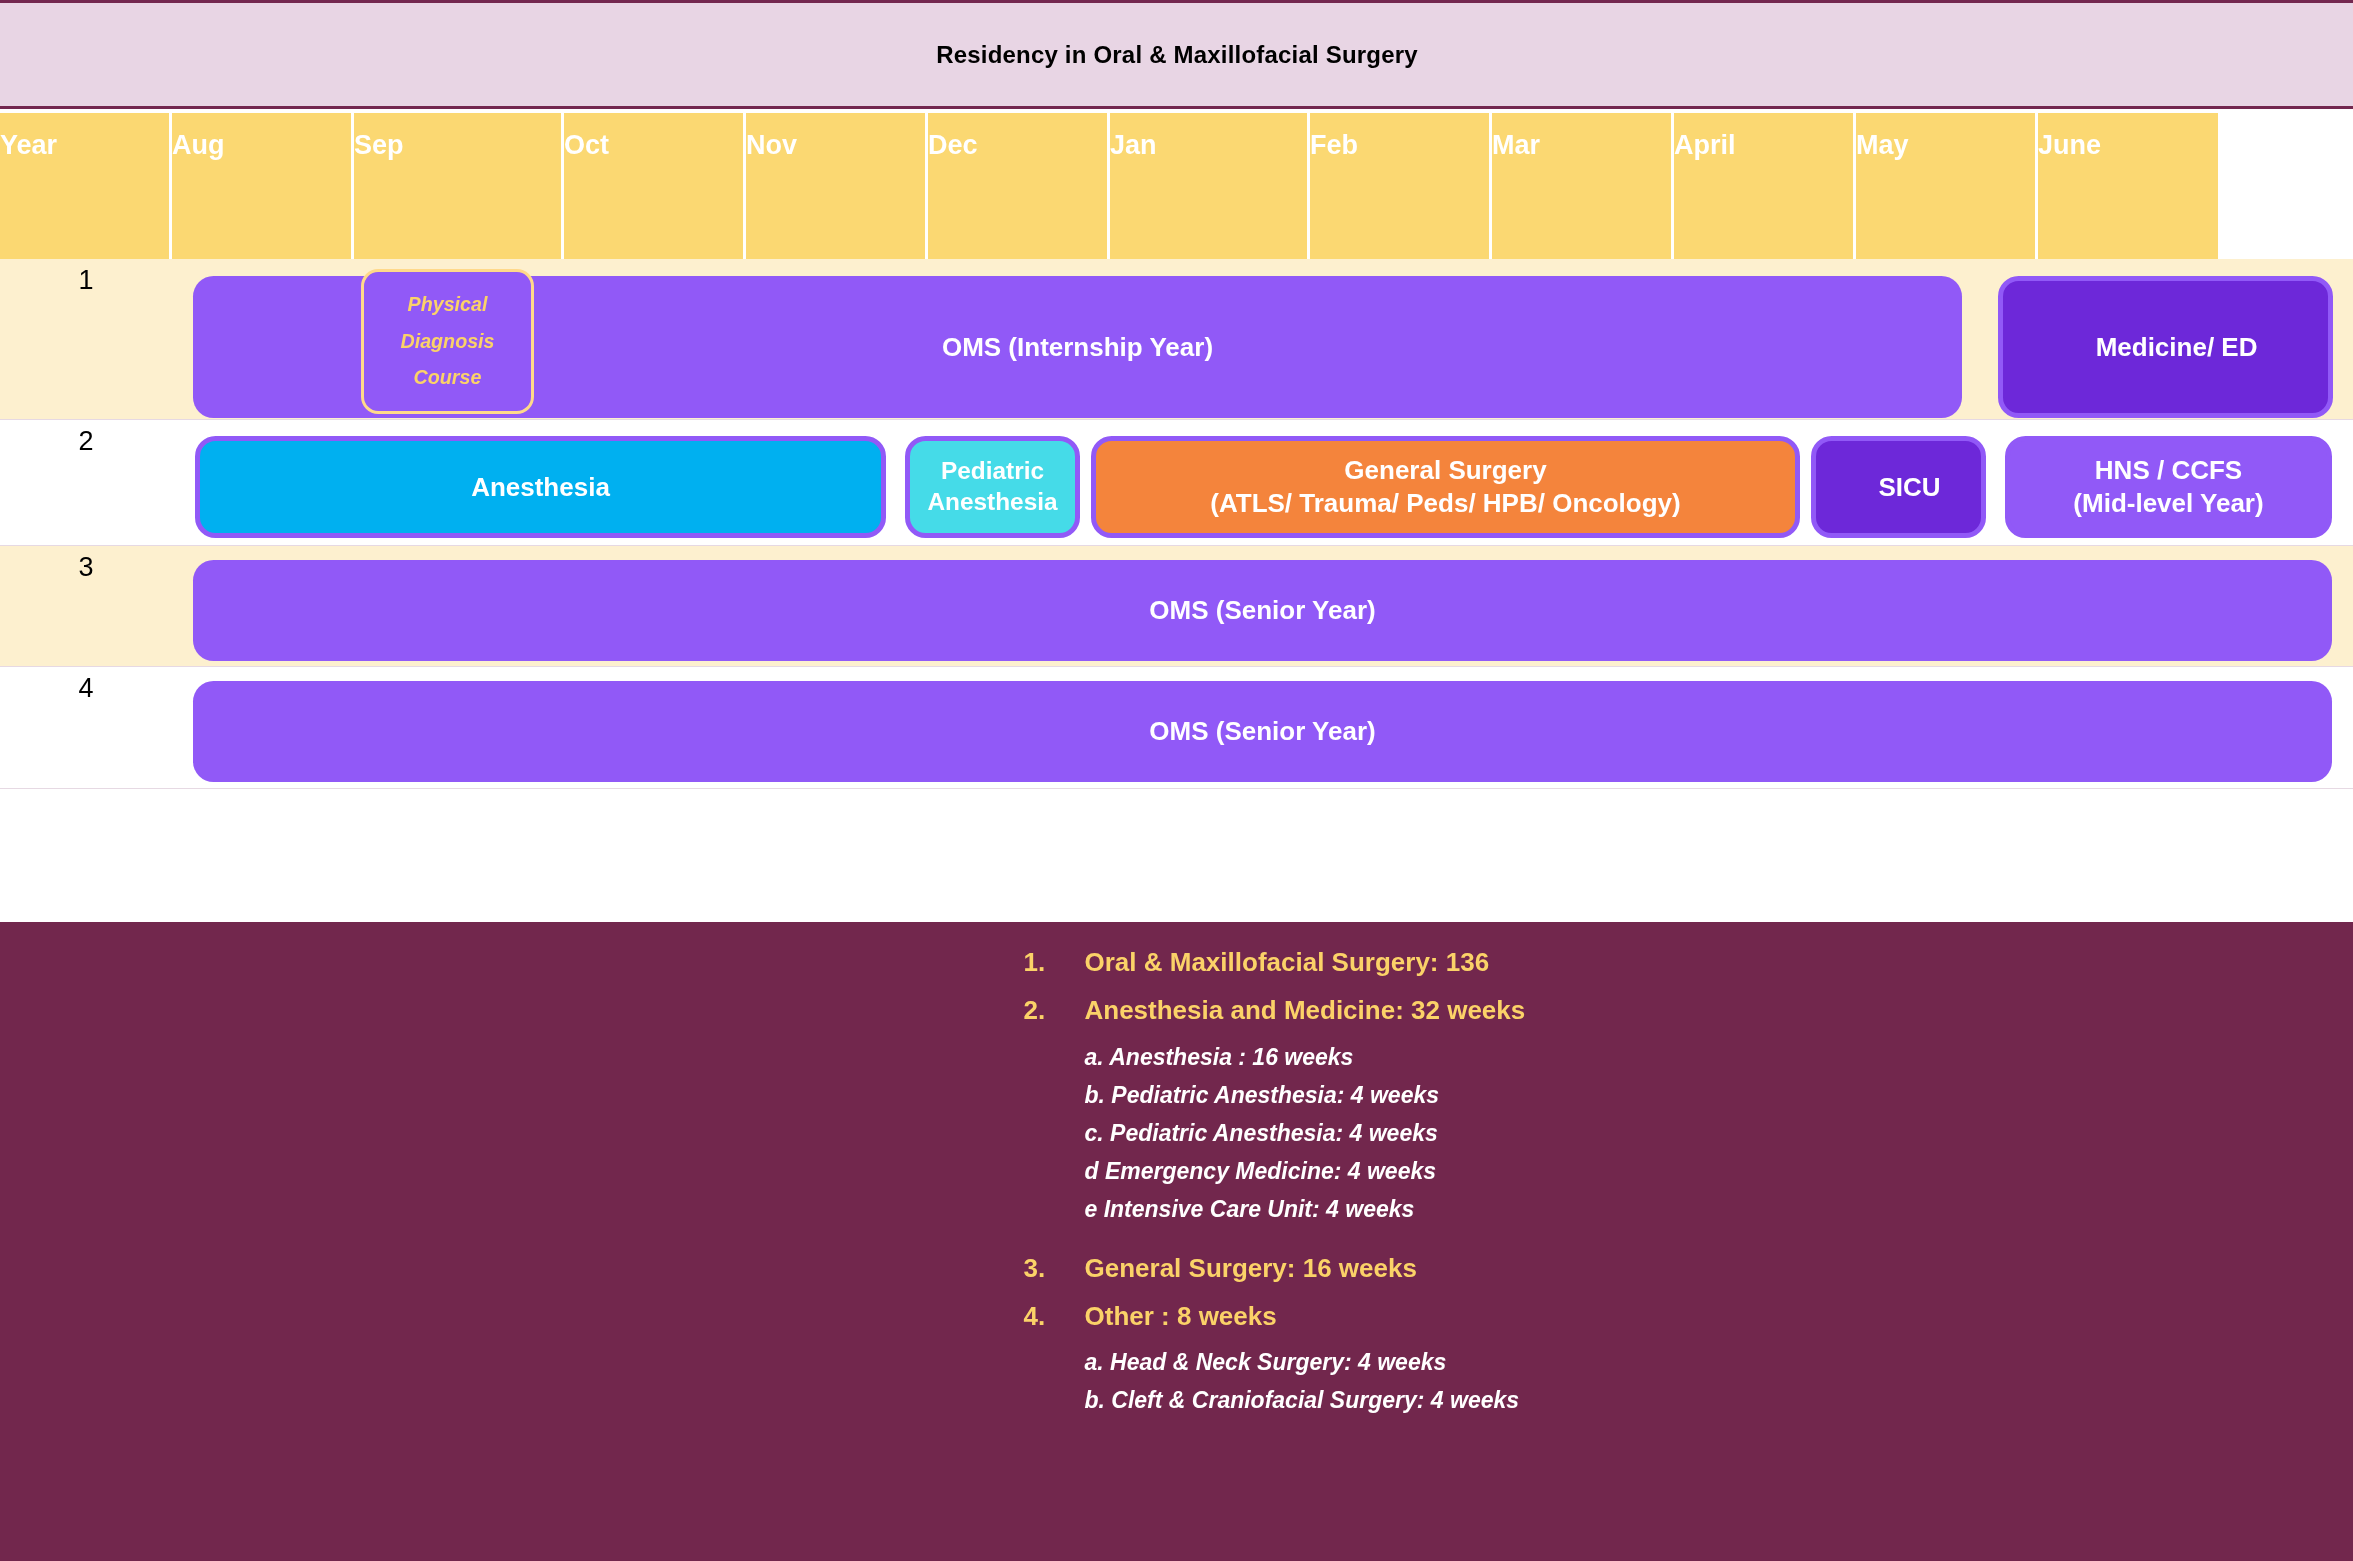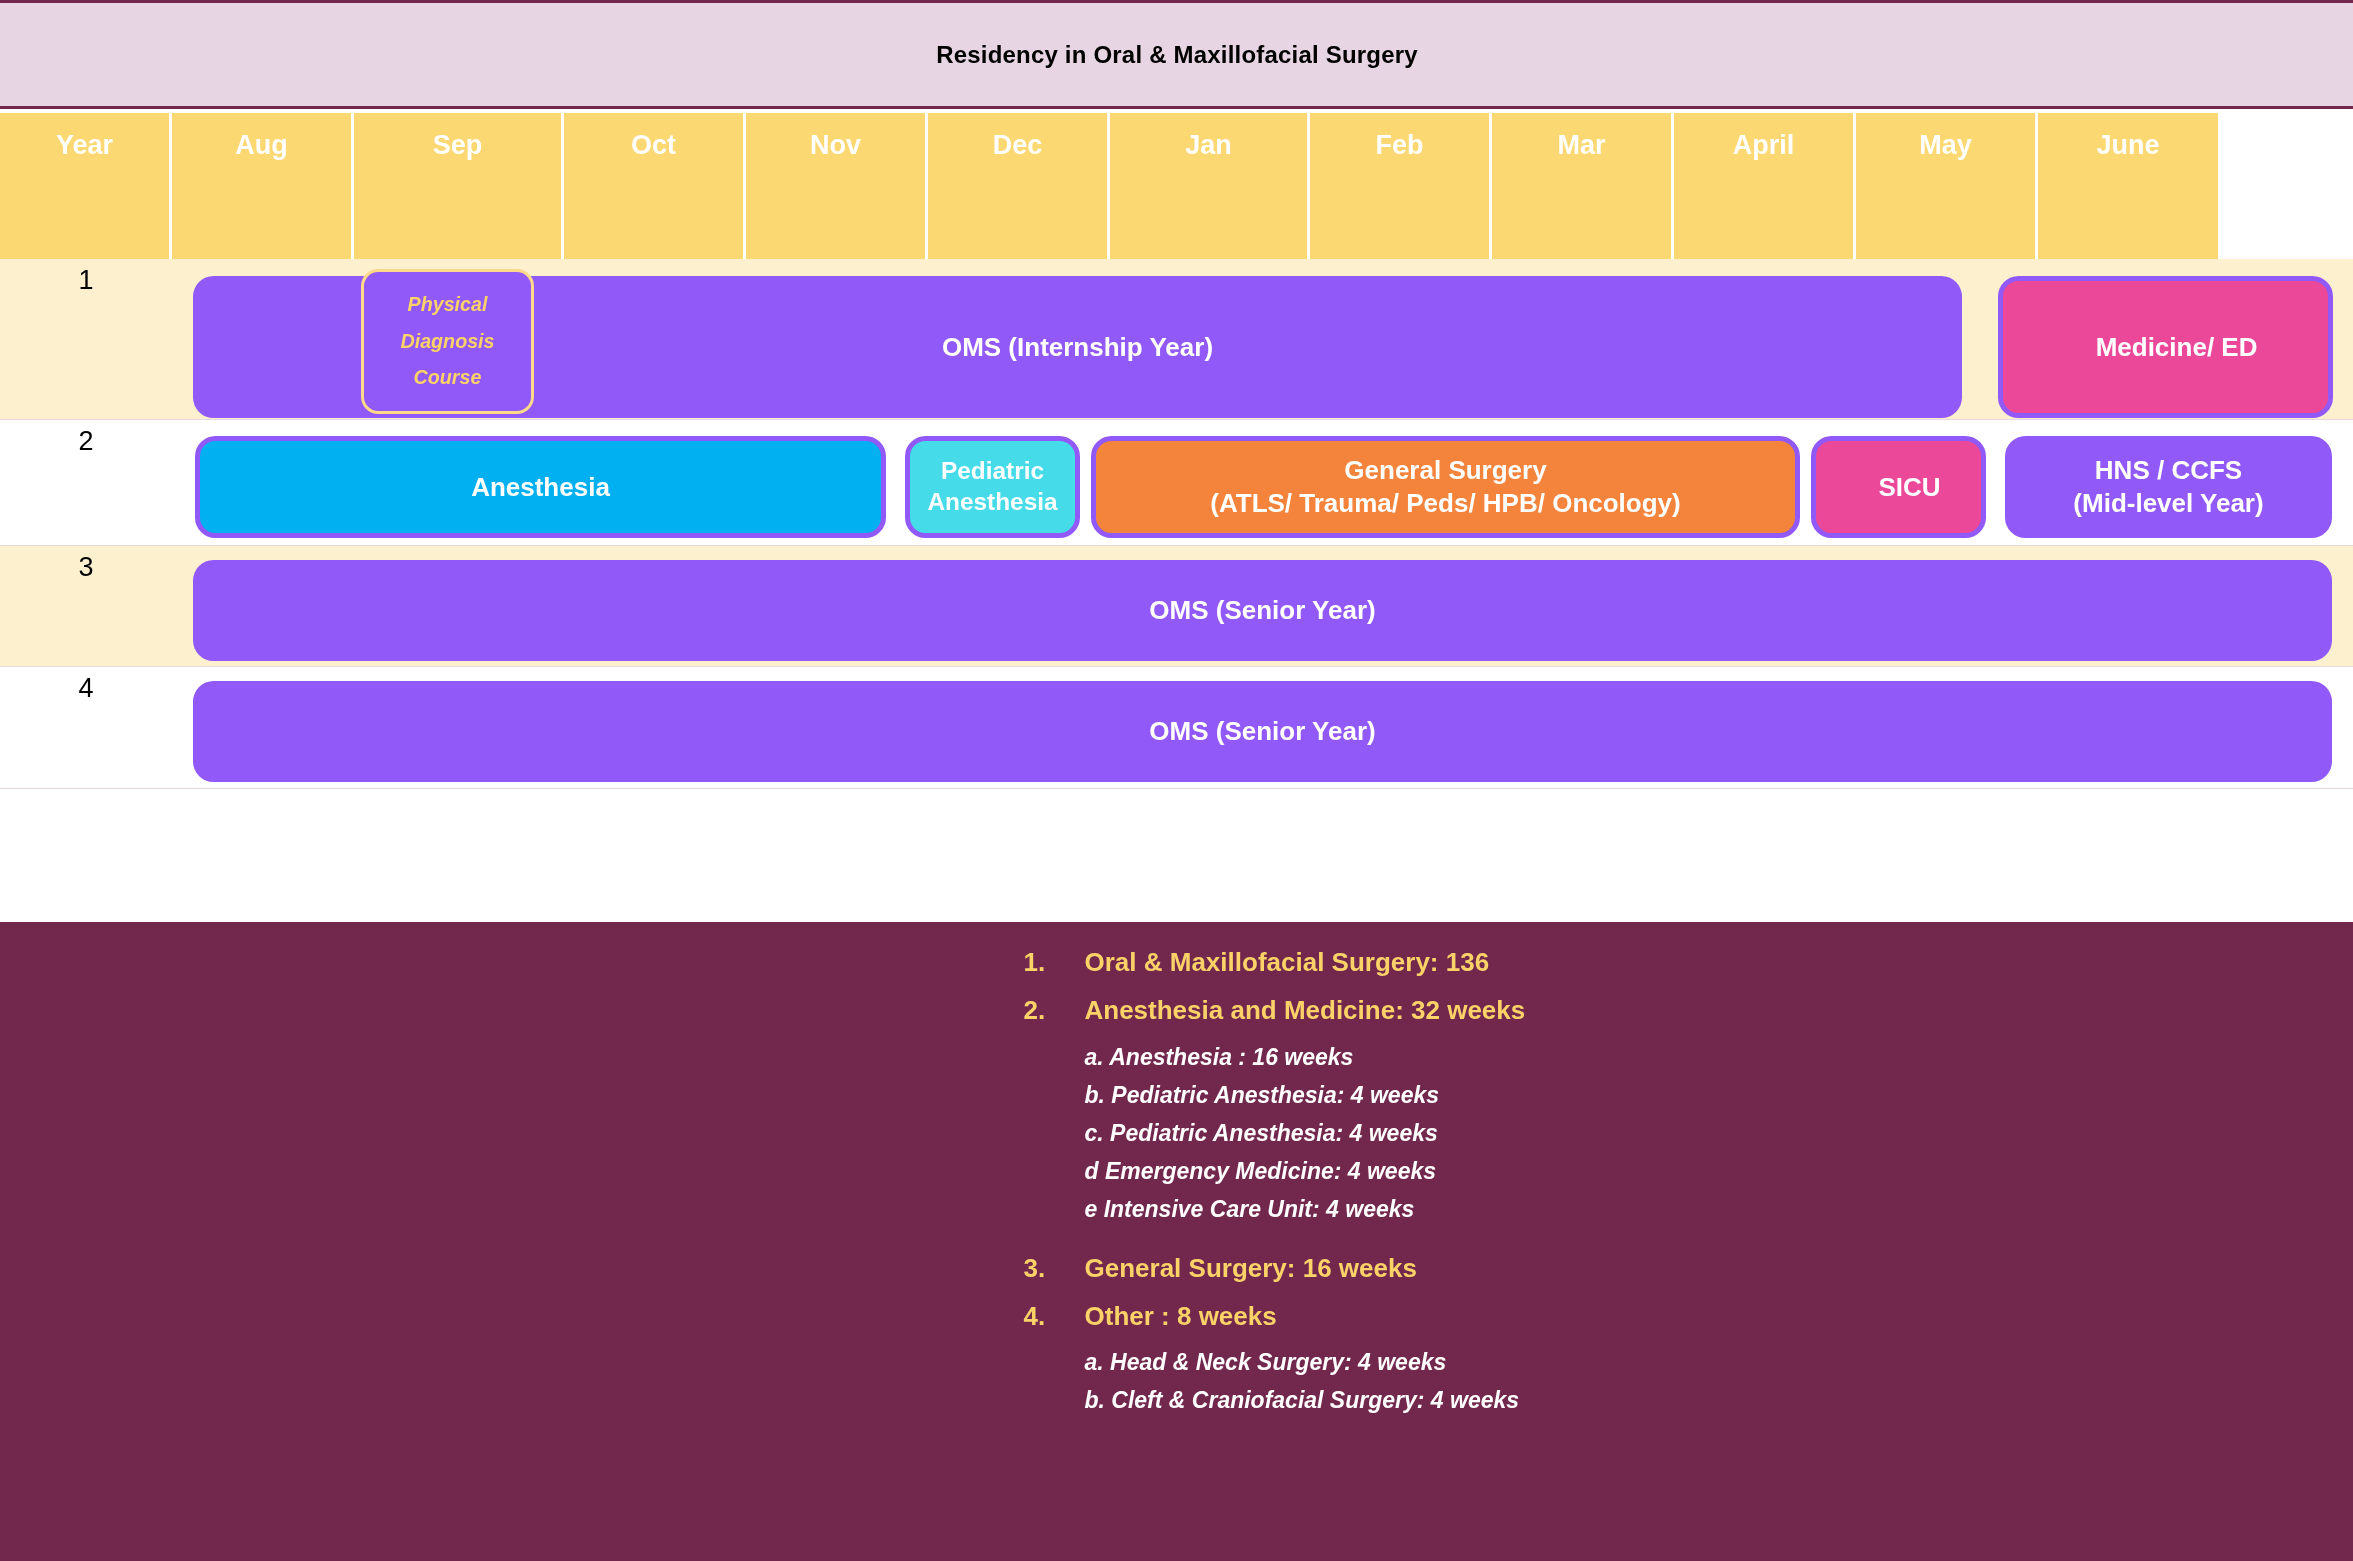--- a/index.html
+++ b/index.html
@@ -53,21 +53,21 @@
     width: 2354px;
     height: 147px;
     display: flex;
   }
   .month-cell {
     background: #fbd872;
     border-right: 3.2px solid #ffffff;
     box-sizing: border-box;
     padding-top: 17.3px;
     display: flex;
-    justify-content: center;
+    justify-content: flex-start;
     align-items: flex-start;
   }
   .month-cell:last-child { border-right: none; }
   .month-cell span {
     color: #ffffff;
     font-size: 27px;
     font-weight: bold;
   }
 
   
@@ -108,21 +108,21 @@
     text-align: center;
     color: #ffffff;
     font-weight: bold;
     font-size: 26px;
     line-height: 1.25;
     padding: 3.2px 7.9px;
   }
   .block .l2 { display: block; }
 
   .purple  { background: #9159f7; }
-  .green   { background: #ec4899; border: 5.5px solid #9159f7; padding-left: 30px; }
+  .green   { background: #6d28d9; border: 5.5px solid #9159f7; padding-left: 30px; }
   .blue    { background: #00b0f0; border: 5.5px solid #9159f7; }
   .cyan    { background: #45dbe8; border: 5.5px solid #9159f7; }
   .orange  { background: #f4843c; border: 5.5px solid #9159f7; }
   .purple-b{ background: #9159f7; border: 5.5px solid #9159f7; }
 
   
   .pdc {
     position: absolute;
     box-sizing: border-box;
     background: #9159f7;

